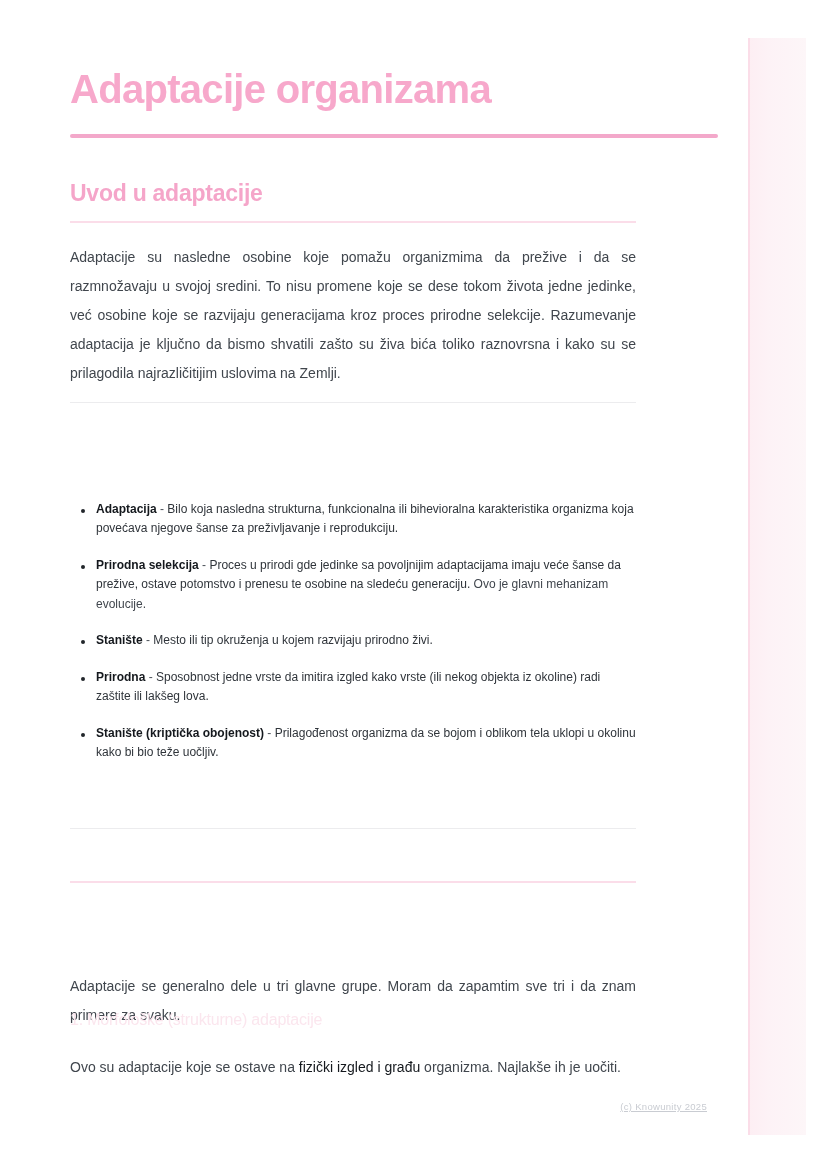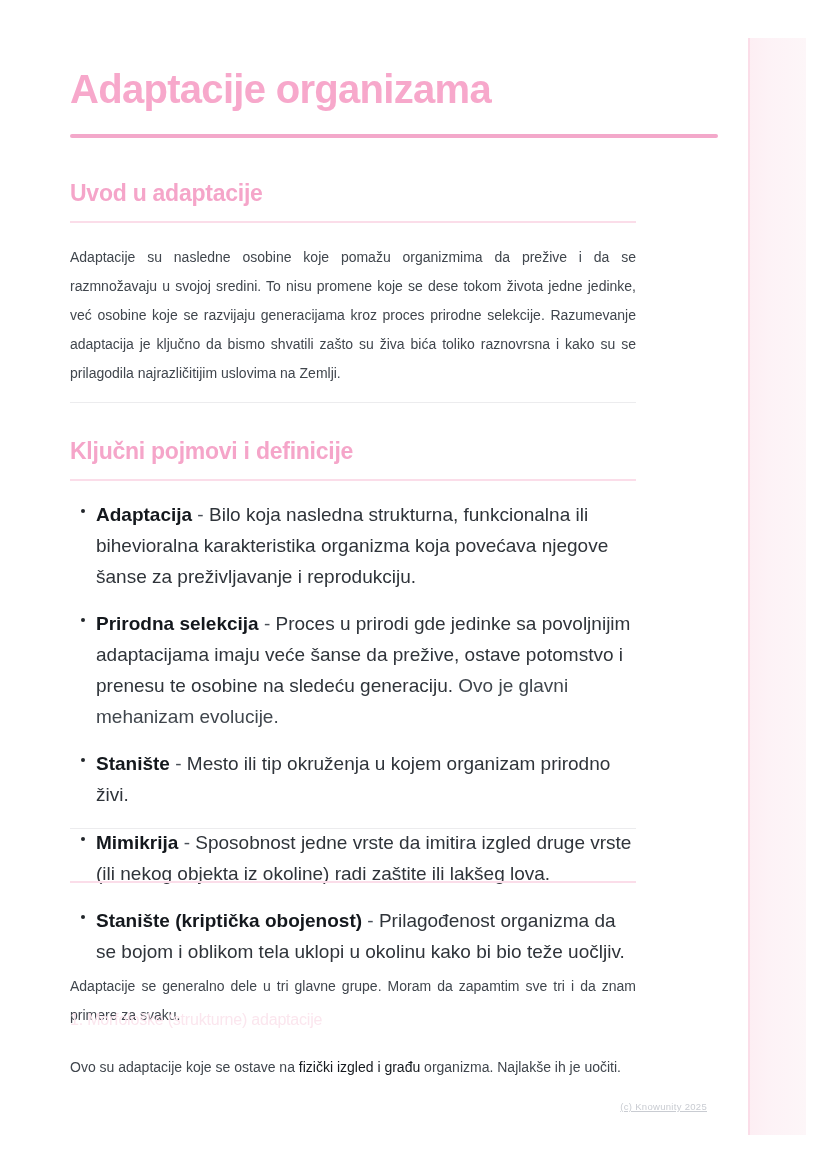--- a/index.html
+++ b/index.html
@@ -118,21 +118,21 @@
   
   ul.terms {
     margin: 0;
     padding: 0;
     list-style: none;
     width: 566px;
   }
   ul.terms li {
     position: relative;
     padding-left: 26px;
-    font-size: 19px;
+    font-size: 12px;
     line-height: 1.62;
     color: #2f343a;
     margin-bottom: 17px;
   }
   ul.terms li:last-child { margin-bottom: 0; }
   ul.terms li .dot {
     position: absolute;
     left: 11px;
     top: 9px;
     width: 4px;
@@ -177,41 +177,37 @@
 
   <div class="blk section" style="top:180px;">
     <h2 class="section-title">Uvod u adaptacije</h2>
     <div class="section-rule"></div>
   </div>
 
   <p class="body blk" style="top:243px;">Adaptacije su nasledne osobine koje pomažu organizmima da prežive i da se razmnožavaju u svojoj sredini. To nisu promene koje se dese tokom života jedne jedinke, već osobine koje se razvijaju generacijama kroz proces prirodne selekcije. Razumevanje adaptacija je ključno da bismo shvatili zašto su živa bića toliko raznovrsna i kako su se prilagodila najrazličitijim uslovima na Zemlji.</p>
 
   <div class="divider blk" style="top:402px;"></div>
 
-  <div class="blk section" style="top:438px;">
-    <h2 class="section-title">Ključni pojmovi i definicije</h2>
-    <div class="section-rule"></div>
-  </div>
 
   <ul class="terms blk" style="top:500px;">
     <li>
       <span class="dot"></span>
       <span class="term">Adaptacija</span><span class="dash"> - </span><span>Bilo koja nasledna strukturna, funkcionalna ili bihevioralna karakteristika organizma koja povećava njegove šanse za preživljavanje i reprodukciju.</span>
     </li>
     <li>
       <span class="dot"></span>
       <span class="term">Prirodna selekcija</span><span class="dash"> - </span><span>Proces u prirodi gde jedinke sa povoljnijim adaptacijama imaju veće šanse da prežive, ostave potomstvo i prenesu te osobine na sledeću generaciju. </span><span class="note-italic">Ovo je glavni mehanizam evolucije.</span>
     </li>
     <li>
       <span class="dot"></span>
-      <span class="term">Stanište</span><span class="dash"> - </span><span>Mesto ili tip okruženja u kojem organizam prirodno živi.</span>
-    </li>
-    <li>
-      <span class="dot"></span>
-      <span class="term">Mimikrija</span><span class="dash"> - </span><span>Sposobnost jedne vrste da imitira izgled druge vrste (ili nekog objekta iz okoline) radi zaštite ili lakšeg lova.</span>
+      <span class="term">Stanište</span><span class="dash"> - </span><span>Mesto ili tip okruženja u kojem razvijaju prirodno živi.</span>
+    </li>
+    <li>
+      <span class="dot"></span>
+      <span class="term">Prirodna</span><span class="dash"> - </span><span>Sposobnost jedne vrste da imitira izgled kako vrste (ili nekog objekta iz okoline) radi zaštite ili lakšeg lova.</span>
     </li>
     <li>
       <span class="dot"></span>
       <span class="term">Stanište (kriptička obojenost)</span><span class="dash"> - </span><span>Prilagođenost organizma da se bojom i oblikom tela uklopi u okolinu kako bi bio teže uočljiv.</span>
     </li>
   </ul>
 
   <div class="divider blk" style="top:828px;"></div>
 
   <div class="blk section" style="top:868px;">

